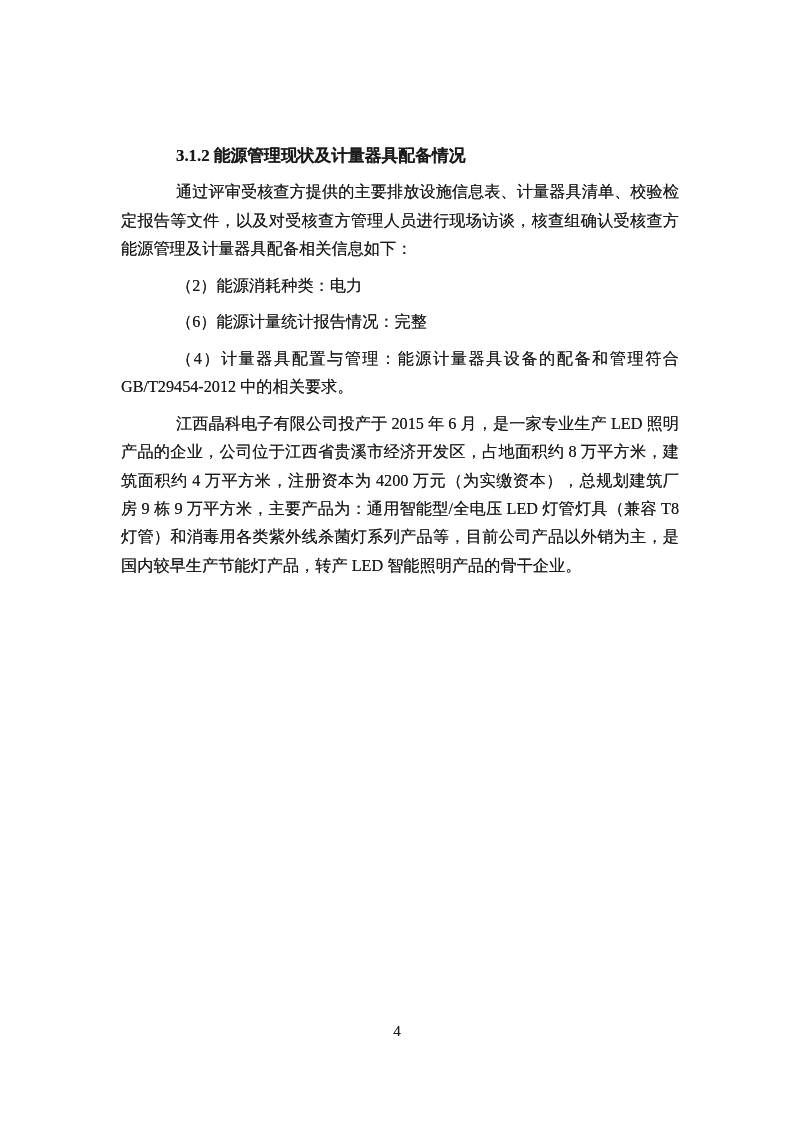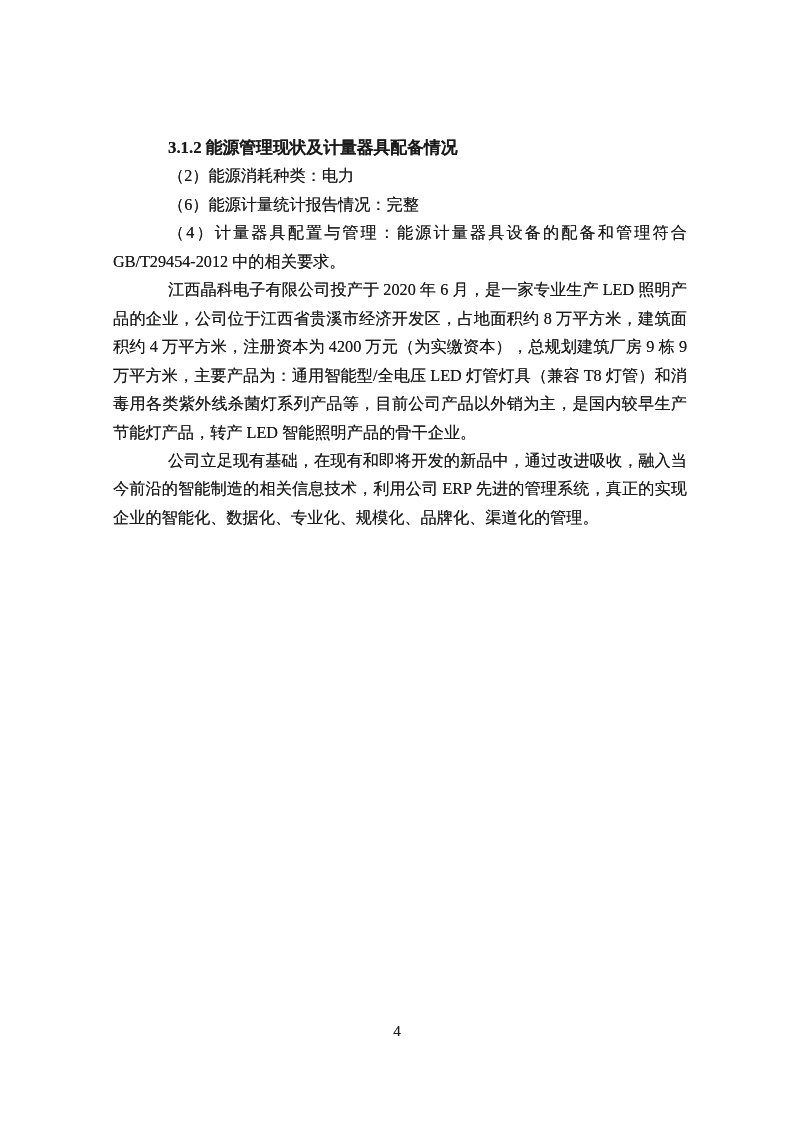--- a/index.html
+++ b/index.html
@@ -22,21 +22,21 @@
     top: 134px;
     width: 574px;
     font-size: 16.2px;
     line-height: 28.45px;
     text-align: justify;
     text-justify: inter-character;
     
     text-shadow: 0 0 0.5px rgba(0, 0, 0, 0.7);
   }
   .blk {
-    margin: 0;
+    margin: 8px;
     padding: 0;
     text-indent: 55px;
   }
   .heading {
     font-weight: bold;
     font-size: 16.8px;
     text-align: left;
   }
   .footer {
     position: absolute;
@@ -50,22 +50,22 @@
     color: #1a1a1a;
     text-shadow: 0 0 0.5px rgba(0, 0, 0, 0.7);
   }
 </style>
 </head>
 <body>
 
 <div class="page">
   <div class="content">
     <p class="blk heading">3.1.2 能源管理现状及计量器具配备情况</p>
+    <p class="blk">通过评审受核查方提供的主要排放设施信息表、计量器具清单、校验检定报告等文件，以及对受核查方管理人员进行现场访谈，核查组确认受核查方能源管理及计量器具配备相关信息如下：</p>
     <p class="blk">（2）能源消耗种类：电力</p>
     <p class="blk">（6）能源计量统计报告情况：完整</p>
     <p class="blk">（4）计量器具配置与管理：能源计量器具设备的配备和管理符合 GB/T29454-2012 中的相关要求。</p>
-    <p class="blk">江西晶科电子有限公司投产于 2020 年 6 月，是一家专业生产 LED 照明产品的企业，公司位于江西省贵溪市经济开发区，占地面积约 8 万平方米，建筑面积约 4 万平方米，注册资本为 4200 万元（为实缴资本），总规划建筑厂房 9 栋 9 万平方米，主要产品为：通用智能型/全电压 LED 灯管灯具（兼容 T8 灯管）和消毒用各类紫外线杀菌灯系列产品等，目前公司产品以外销为主，是国内较早生产节能灯产品，转产 LED 智能照明产品的骨干企业。</p>
-    <p class="blk">公司立足现有基础，在现有和即将开发的新品中，通过改进吸收，融入当今前沿的智能制造的相关信息技术，利用公司 ERP 先进的管理系统，真正的实现企业的智能化、数据化、专业化、规模化、品牌化、渠道化的管理。</p>
+    <p class="blk">江西晶科电子有限公司投产于 2015 年 6 月，是一家专业生产 LED 照明产品的企业，公司位于江西省贵溪市经济开发区，占地面积约 8 万平方米，建筑面积约 4 万平方米，注册资本为 4200 万元（为实缴资本），总规划建筑厂房 9 栋 9 万平方米，主要产品为：通用智能型/全电压 LED 灯管灯具（兼容 T8 灯管）和消毒用各类紫外线杀菌灯系列产品等，目前公司产品以外销为主，是国内较早生产节能灯产品，转产 LED 智能照明产品的骨干企业。</p>
   </div>
   <div class="footer">
     <span class="page-num">4</span>
   </div>
 </div>
 
 </body></html>

